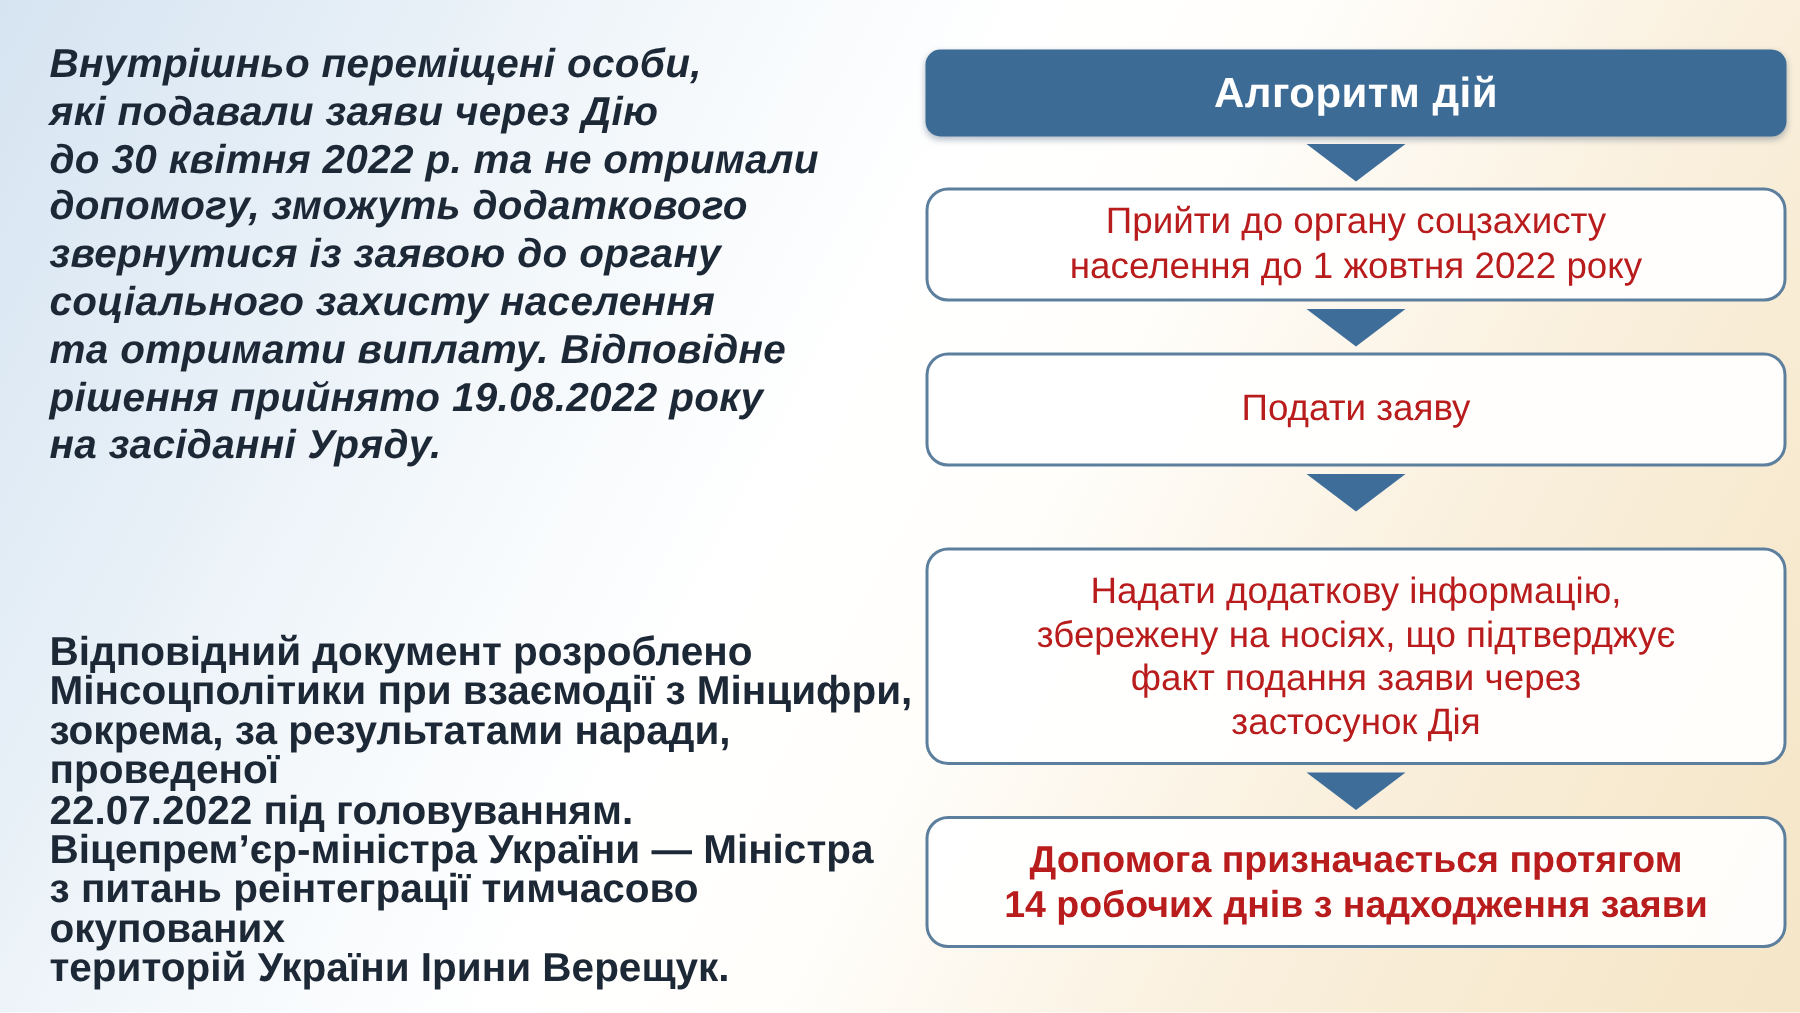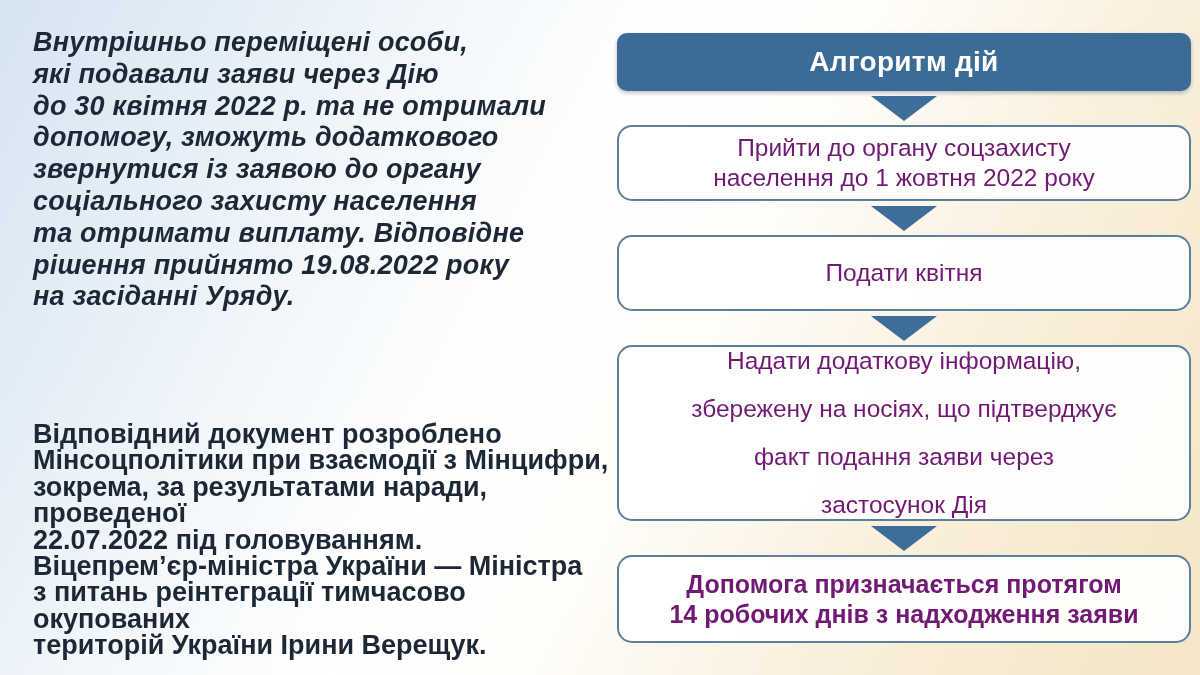--- a/index.html
+++ b/index.html
@@ -78,35 +78,35 @@
     margin: 5px auto 4px auto;
     border-left: 33px solid transparent;
     border-right: 33px solid transparent;
     border-top: 25px solid #3e6d99;
   }
 
   .step {
     background: rgba(255, 255, 255, 0.92);
     border: 2px solid #5d7f9e;
     border-radius: 15px;
-    color: #701a75;
+    color: #b91c1c;
     font-size: 24.5px;
     line-height: 30.5px;
     font-weight: 400;
     display: flex;
     align-items: center;
     justify-content: center;
     text-align: center;
     white-space: pre-line;
     padding: 4px 10px;
   }
 
   .step--1 { height: 76px; }
   .step--2 { height: 76px; }
-  .step--3 { height: 176px; line-height: 48px; }
+  .step--3 { height: 145px; line-height: 29px; margin-top: 20px; }
   .step--4 { height: 88px; font-weight: 700; font-size: 25px; }
 </style>
 </head>
 <body>
 
 <div class="canvas">
 
   <div class="intro">Внутрішньо переміщені особи,
 які подавали заяви через Дію
 до 30 квітня 2022 р. та не отримали
@@ -129,21 +129,21 @@
 
     <div class="flow-title">Алгоритм дій</div>
 
     <div class="arrow"></div>
 
     <div class="step step--1">Прийти до органу соцзахисту
 населення до 1 жовтня 2022 року</div>
 
     <div class="arrow"></div>
 
-    <div class="step step--2">Подати квітня</div>
+    <div class="step step--2">Подати заяву</div>
 
     <div class="arrow"></div>
 
     <div class="step step--3">Надати додаткову інформацію,
 збережену на носіях, що підтверджує
 факт подання заяви через
 застосунок Дія</div>
 
     <div class="arrow"></div>
 

